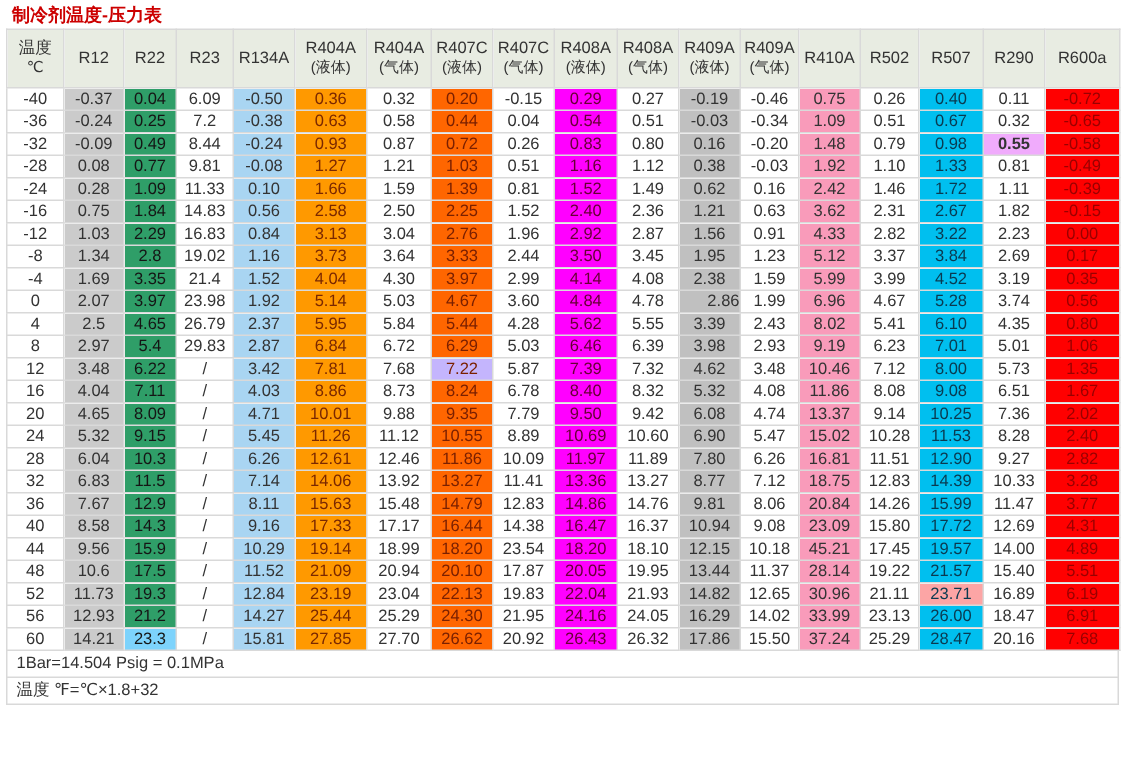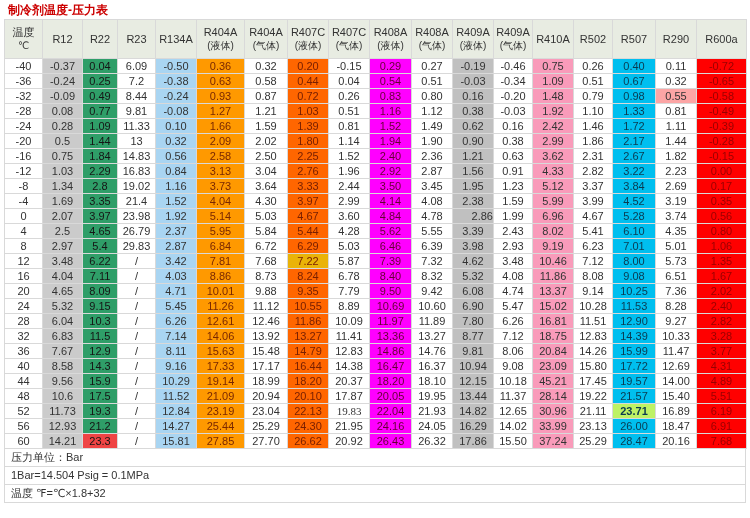--- a/index.html
+++ b/index.html
@@ -179,21 +179,21 @@
         <td style="background: rgb(255, 255, 255); color: rgb(51, 51, 51);">0.87</td>
         <td style="background: rgb(255, 102, 0); color: rgb(122, 32, 0);">0.72</td>
         <td style="background: rgb(255, 255, 255); color: rgb(51, 51, 51);">0.26</td>
         <td style="background: rgb(255, 0, 255); color: rgb(102, 0, 51);">0.83</td>
         <td style="background: rgb(255, 255, 255); color: rgb(51, 51, 51);">0.80</td>
         <td style="background: rgb(192, 192, 192); color: rgb(51, 51, 51);">0.16</td>
         <td style="background: rgb(255, 255, 255); color: rgb(51, 51, 51);">-0.20</td>
         <td style="background: rgb(249, 155, 186); color: rgb(51, 51, 51);">1.48</td>
         <td style="background: rgb(255, 255, 255); color: rgb(51, 51, 51);">0.79</td>
         <td style="background: rgb(0, 191, 239); color: rgb(10, 58, 80);">0.98</td>
-        <td style="background: #fca5a5; color: rgb(51, 51, 51);">0.55</td>
+        <td style="background: #f0abfc; color: rgb(51, 51, 51); font-weight: bold;">0.55</td>
         <td style="background: rgb(255, 0, 0); color: rgb(153, 0, 0);">-0.58</td>
       </tr>
       <tr>
         <td style="background: rgb(255, 255, 255); color: rgb(51, 51, 51);">-28</td>
         <td style="background: rgb(203, 203, 203); color: rgb(51, 51, 51);">0.08</td>
         <td style="background: rgb(47, 158, 104); color: rgb(21, 21, 21);">0.77</td>
         <td style="background: rgb(255, 255, 255); color: rgb(51, 51, 51);">9.81</td>
         <td style="background: rgb(169, 213, 242); color: rgb(51, 51, 51);">-0.08</td>
         <td style="background: rgb(255, 153, 0); color: rgb(122, 40, 0);">1.27</td>
         <td style="background: rgb(255, 255, 255); color: rgb(51, 51, 51);">1.21</td>
@@ -223,40 +223,20 @@
         <td style="background: rgb(255, 255, 255); color: rgb(51, 51, 51);">1.49</td>
         <td style="background: rgb(192, 192, 192); color: rgb(51, 51, 51);">0.62</td>
         <td style="background: rgb(255, 255, 255); color: rgb(51, 51, 51);">0.16</td>
         <td style="background: rgb(249, 155, 186); color: rgb(51, 51, 51);">2.42</td>
         <td style="background: rgb(255, 255, 255); color: rgb(51, 51, 51);">1.46</td>
         <td style="background: rgb(0, 191, 239); color: rgb(10, 58, 80);">1.72</td>
         <td style="background: rgb(255, 255, 255); color: rgb(51, 51, 51);">1.11</td>
         <td style="background: rgb(255, 0, 0); color: rgb(153, 0, 0);">-0.39</td>
       </tr>
       <tr>
-        <td style="background: rgb(255, 255, 255); color: rgb(51, 51, 51);">-20</td>
-        <td style="background: rgb(203, 203, 203); color: rgb(51, 51, 51);">0.5</td>
-        <td style="background: rgb(47, 158, 104); color: rgb(21, 21, 21);">1.44</td>
-        <td style="background: rgb(255, 255, 255); color: rgb(51, 51, 51);">13</td>
-        <td style="background: rgb(169, 213, 242); color: rgb(51, 51, 51);">0.32</td>
-        <td style="background: rgb(255, 153, 0); color: rgb(122, 40, 0);">2.09</td>
-        <td style="background: rgb(255, 255, 255); color: rgb(51, 51, 51);">2.02</td>
-        <td style="background: rgb(255, 102, 0); color: rgb(122, 32, 0);">1.80</td>
-        <td style="background: rgb(255, 255, 255); color: rgb(51, 51, 51);">1.14</td>
-        <td style="background: rgb(255, 0, 255); color: rgb(102, 0, 51);">1.94</td>
-        <td style="background: rgb(255, 255, 255); color: rgb(51, 51, 51);">1.90</td>
-        <td style="background: rgb(192, 192, 192); color: rgb(51, 51, 51);">0.90</td>
-        <td style="background: rgb(255, 255, 255); color: rgb(51, 51, 51);">0.38</td>
-        <td style="background: rgb(249, 155, 186); color: rgb(51, 51, 51);">2.99</td>
-        <td style="background: rgb(255, 255, 255); color: rgb(51, 51, 51);">1.86</td>
-        <td style="background: rgb(0, 191, 239); color: rgb(10, 58, 80);">2.17</td>
-        <td style="background: rgb(255, 255, 255); color: rgb(51, 51, 51);">1.44</td>
-        <td style="background: rgb(255, 0, 0); color: rgb(153, 0, 0);">-0.28</td>
-      </tr>
-      <tr>
         <td style="background: rgb(255, 255, 255); color: rgb(51, 51, 51);">-16</td>
         <td style="background: rgb(203, 203, 203); color: rgb(51, 51, 51);">0.75</td>
         <td style="background: rgb(47, 158, 104); color: rgb(21, 21, 21);">1.84</td>
         <td style="background: rgb(255, 255, 255); color: rgb(51, 51, 51);">14.83</td>
         <td style="background: rgb(169, 213, 242); color: rgb(51, 51, 51);">0.56</td>
         <td style="background: rgb(255, 153, 0); color: rgb(122, 40, 0);">2.58</td>
         <td style="background: rgb(255, 255, 255); color: rgb(51, 51, 51);">2.50</td>
         <td style="background: rgb(255, 102, 0); color: rgb(122, 32, 0);">2.25</td>
         <td style="background: rgb(255, 255, 255); color: rgb(51, 51, 51);">1.52</td>
         <td style="background: rgb(255, 0, 255); color: rgb(102, 0, 51);">2.40</td>
@@ -390,21 +370,21 @@
         <td style="background: rgb(255, 0, 0); color: rgb(153, 0, 0);">1.06</td>
       </tr>
       <tr>
         <td style="background: rgb(255, 255, 255); color: rgb(51, 51, 51);">12</td>
         <td style="background: rgb(203, 203, 203); color: rgb(51, 51, 51);">3.48</td>
         <td style="background: rgb(47, 158, 104); color: rgb(21, 21, 21);">6.22</td>
         <td style="background: rgb(255, 255, 255); color: rgb(51, 51, 51);">/</td>
         <td style="background: rgb(169, 213, 242); color: rgb(51, 51, 51);">3.42</td>
         <td style="background: rgb(255, 153, 0); color: rgb(122, 40, 0);">7.81</td>
         <td style="background: rgb(255, 255, 255); color: rgb(51, 51, 51);">7.68</td>
-        <td style="background: #eab308; color: rgb(122, 32, 0);">7.22</td>
+        <td style="background: #c4b5fd; color: rgb(122, 32, 0);">7.22</td>
         <td style="background: rgb(255, 255, 255); color: rgb(51, 51, 51);">5.87</td>
         <td style="background: rgb(255, 0, 255); color: rgb(102, 0, 51);">7.39</td>
         <td style="background: rgb(255, 255, 255); color: rgb(51, 51, 51);">7.32</td>
         <td style="background: rgb(192, 192, 192); color: rgb(51, 51, 51);">4.62</td>
         <td style="background: rgb(255, 255, 255); color: rgb(51, 51, 51);">3.48</td>
         <td style="background: rgb(249, 155, 186); color: rgb(51, 51, 51);">10.46</td>
         <td style="background: rgb(255, 255, 255); color: rgb(51, 51, 51);">7.12</td>
         <td style="background: rgb(0, 191, 239); color: rgb(10, 58, 80);">8.00</td>
         <td style="background: rgb(255, 255, 255); color: rgb(51, 51, 51);">5.73</td>
         <td style="background: rgb(255, 0, 0); color: rgb(153, 0, 0);">1.35</td>
@@ -551,21 +531,21 @@
       </tr>
       <tr>
         <td style="background: rgb(255, 255, 255); color: rgb(51, 51, 51);">44</td>
         <td style="background: rgb(203, 203, 203); color: rgb(51, 51, 51);">9.56</td>
         <td style="background: rgb(47, 158, 104); color: rgb(21, 21, 21);">15.9</td>
         <td style="background: rgb(255, 255, 255); color: rgb(51, 51, 51);">/</td>
         <td style="background: rgb(169, 213, 242); color: rgb(51, 51, 51);">10.29</td>
         <td style="background: rgb(255, 153, 0); color: rgb(122, 40, 0);">19.14</td>
         <td style="background: rgb(255, 255, 255); color: rgb(51, 51, 51);">18.99</td>
         <td style="background: rgb(255, 102, 0); color: rgb(122, 32, 0);">18.20</td>
-        <td style="background: rgb(255, 255, 255); color: rgb(51, 51, 51);">20.37</td>
+        <td style="background: rgb(255, 255, 255); color: rgb(51, 51, 51);">23.54</td>
         <td style="background: rgb(255, 0, 255); color: rgb(102, 0, 51);">18.20</td>
         <td style="background: rgb(255, 255, 255); color: rgb(51, 51, 51);">18.10</td>
         <td style="background: rgb(192, 192, 192); color: rgb(51, 51, 51);">12.15</td>
         <td style="background: rgb(255, 255, 255); color: rgb(51, 51, 51);">10.18</td>
         <td style="background: rgb(249, 155, 186); color: rgb(51, 51, 51);">45.21</td>
         <td style="background: rgb(255, 255, 255); color: rgb(51, 51, 51);">17.45</td>
         <td style="background: rgb(0, 191, 239); color: rgb(10, 58, 80);">19.57</td>
         <td style="background: rgb(255, 255, 255); color: rgb(51, 51, 51); margin-left: 40px;">14.00</td>
         <td style="background: rgb(255, 0, 0); color: rgb(153, 0, 0);">4.89</td>
       </tr>
@@ -591,28 +571,28 @@
       </tr>
       <tr>
         <td style="background: rgb(255, 255, 255); color: rgb(51, 51, 51);">52</td>
         <td style="background: rgb(203, 203, 203); color: rgb(51, 51, 51);">11.73</td>
         <td style="background: rgb(47, 158, 104); color: rgb(21, 21, 21);">19.3</td>
         <td style="background: rgb(255, 255, 255); color: rgb(51, 51, 51);">/</td>
         <td style="background: rgb(169, 213, 242); color: rgb(51, 51, 51);">12.84</td>
         <td style="background: rgb(255, 153, 0); color: rgb(122, 40, 0);">23.19</td>
         <td style="background: rgb(255, 255, 255); color: rgb(51, 51, 51);">23.04</td>
         <td style="background: rgb(255, 102, 0); color: rgb(122, 32, 0);">22.13</td>
-        <td style="background: rgb(255, 255, 255); color: rgb(51, 51, 51); font-family: Liberation Serif, serif;">19.83</td>
+        <td style="background: rgb(255, 255, 255); color: rgb(51, 51, 51);">19.83</td>
         <td style="background: rgb(255, 0, 255); color: rgb(102, 0, 51);">22.04</td>
         <td style="background: rgb(255, 255, 255); color: rgb(51, 51, 51);">21.93</td>
         <td style="background: rgb(192, 192, 192); color: rgb(51, 51, 51);">14.82</td>
         <td style="background: rgb(255, 255, 255); color: rgb(51, 51, 51);">12.65</td>
         <td style="background: rgb(249, 155, 186); color: rgb(51, 51, 51);">30.96</td>
         <td style="background: rgb(255, 255, 255); color: rgb(51, 51, 51);">21.11</td>
-        <td style="background: #bef264; color: rgb(10, 58, 80); font-weight: bold;">23.71</td>
+        <td style="background: #fca5a5; color: rgb(10, 58, 80);">23.71</td>
         <td style="background: rgb(255, 255, 255); color: rgb(51, 51, 51);">16.89</td>
         <td style="background: rgb(255, 0, 0); color: rgb(153, 0, 0);">6.19</td>
       </tr>
       <tr>
         <td style="background: rgb(255, 255, 255); color: rgb(51, 51, 51);">56</td>
         <td style="background: rgb(203, 203, 203); color: rgb(51, 51, 51);">12.93</td>
         <td style="background: rgb(47, 158, 104); color: rgb(21, 21, 21);">21.2</td>
         <td style="background: rgb(255, 255, 255); color: rgb(51, 51, 51);">/</td>
         <td style="background: rgb(169, 213, 242); color: rgb(51, 51, 51);">14.27</td>
         <td style="background: rgb(255, 153, 0); color: rgb(122, 40, 0);">25.44</td>
@@ -625,37 +605,36 @@
         <td style="background: rgb(255, 255, 255); color: rgb(51, 51, 51);">14.02</td>
         <td style="background: rgb(249, 155, 186); color: rgb(51, 51, 51);">33.99</td>
         <td style="background: rgb(255, 255, 255); color: rgb(51, 51, 51);">23.13</td>
         <td style="background: rgb(0, 191, 239); color: rgb(10, 58, 80);">26.00</td>
         <td style="background: rgb(255, 255, 255); color: rgb(51, 51, 51);">18.47</td>
         <td style="background: rgb(255, 0, 0); color: rgb(153, 0, 0);">6.91</td>
       </tr>
       <tr>
         <td style="background: rgb(255, 255, 255); color: rgb(51, 51, 51);">60</td>
         <td style="background: rgb(203, 203, 203); color: rgb(51, 51, 51);">14.21</td>
-        <td style="background: #ef4444; color: rgb(21, 21, 21);">23.3</td>
+        <td style="background: #7dd3fc; color: rgb(21, 21, 21);">23.3</td>
         <td style="background: rgb(255, 255, 255); color: rgb(51, 51, 51);">/</td>
         <td style="background: rgb(169, 213, 242); color: rgb(51, 51, 51);">15.81</td>
         <td style="background: rgb(255, 153, 0); color: rgb(122, 40, 0);">27.85</td>
         <td style="background: rgb(255, 255, 255); color: rgb(51, 51, 51);">27.70</td>
         <td style="background: rgb(255, 102, 0); color: rgb(122, 32, 0);">26.62</td>
         <td style="background: rgb(255, 255, 255); color: rgb(51, 51, 51);">20.92</td>
         <td style="background: rgb(255, 0, 255); color: rgb(102, 0, 51);">26.43</td>
         <td style="background: rgb(255, 255, 255); color: rgb(51, 51, 51);">26.32</td>
         <td style="background: rgb(192, 192, 192); color: rgb(51, 51, 51);">17.86</td>
         <td style="background: rgb(255, 255, 255); color: rgb(51, 51, 51);">15.50</td>
         <td style="background: rgb(249, 155, 186); color: rgb(51, 51, 51);">37.24</td>
         <td style="background: rgb(255, 255, 255); color: rgb(51, 51, 51);">25.29</td>
         <td style="background: rgb(0, 191, 239); color: rgb(10, 58, 80);">28.47</td>
         <td style="background: rgb(255, 255, 255); color: rgb(51, 51, 51);">20.16</td>
         <td style="background: rgb(255, 0, 0); color: rgb(153, 0, 0);">7.68</td>
       </tr>
     </tbody>
 </table>
 
 <div class="notes">
-  <div class="note-row">压力单位：Bar</div>
   <div class="note-row">1Bar=14.504 Psig = 0.1MPa</div>
   <div class="note-row">温度 ℉=℃×1.8+32</div>
 </div>
 
 </body></html>

